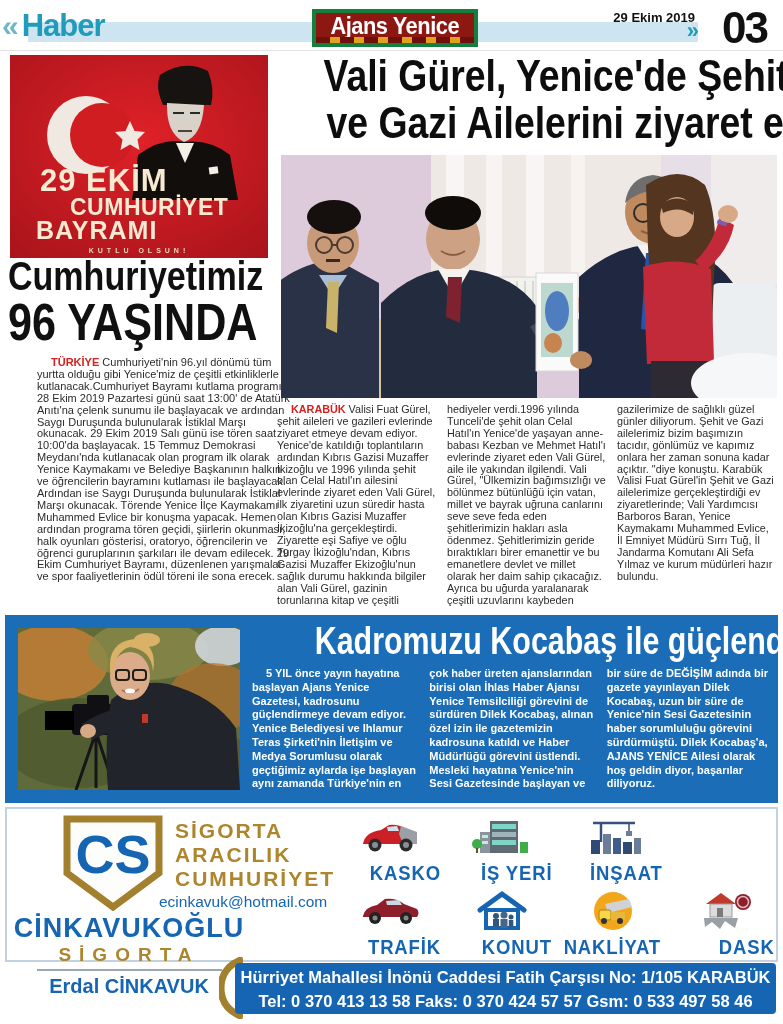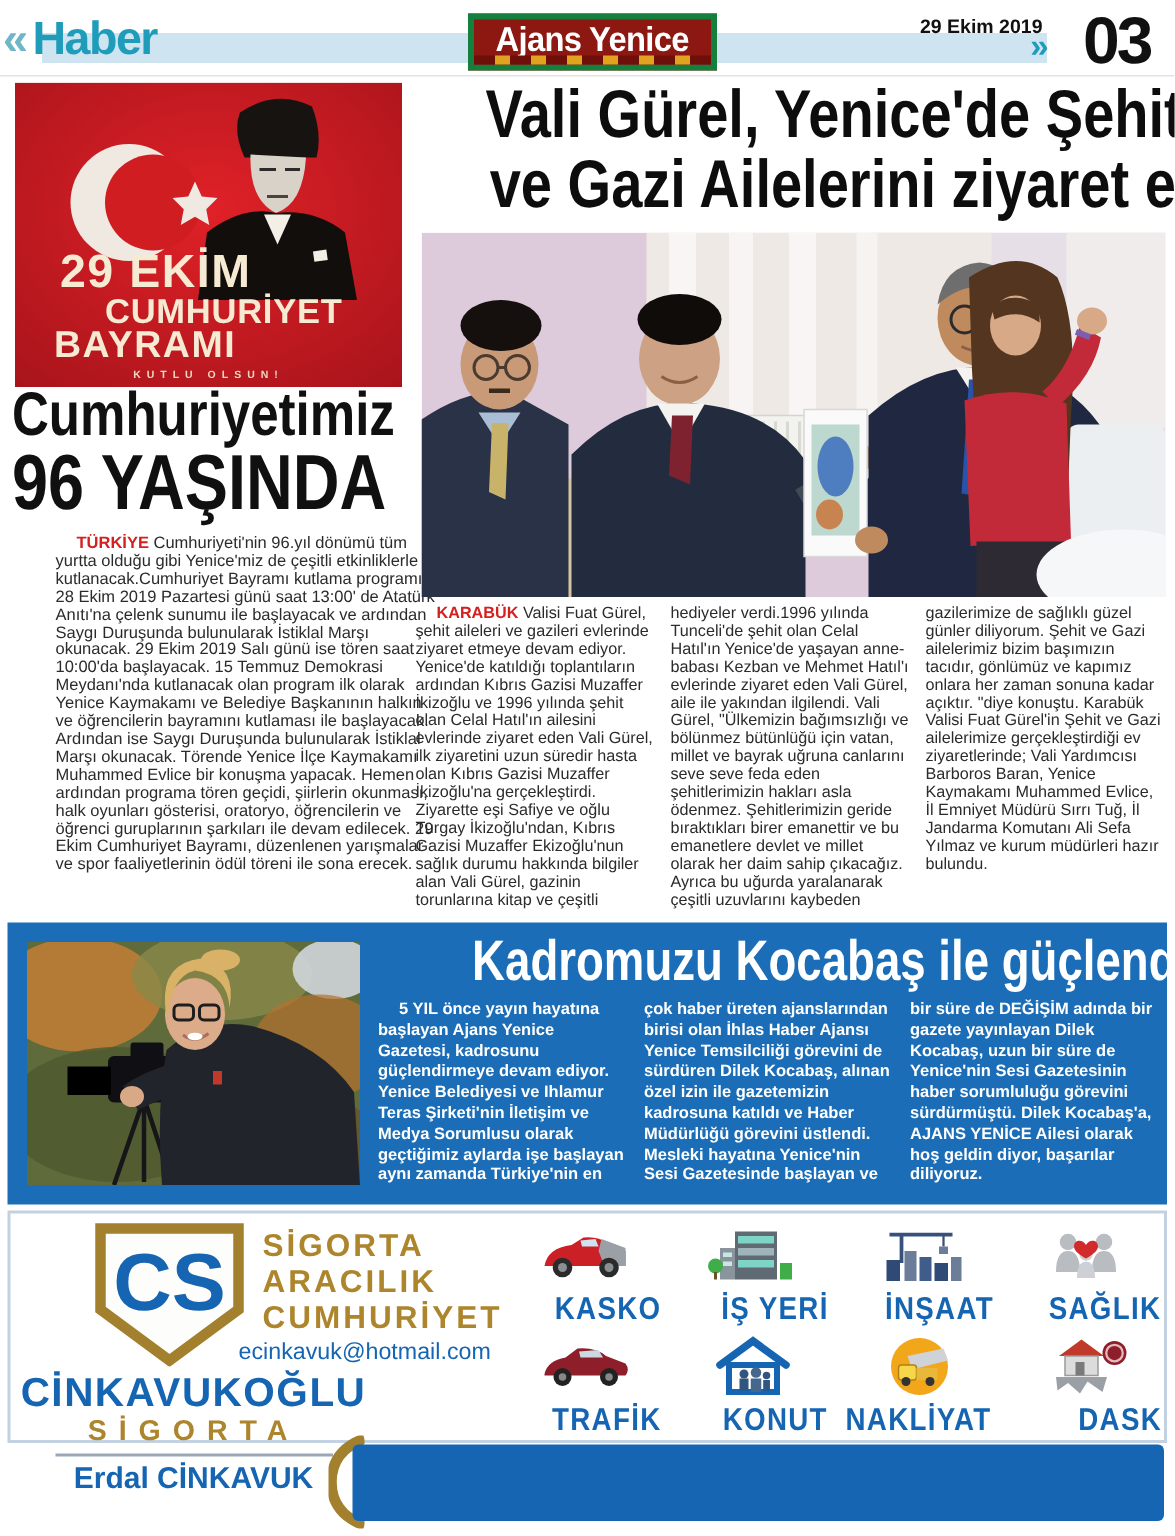--- a/index.html
+++ b/index.html
@@ -306,34 +306,20 @@
               <rect x="45" y="15" width="6" height="5" fill="#6b7d99"></rect>
               <rect x="10" y="24" width="9" height="14" fill="#2e4a75"></rect>
               <rect x="22" y="18" width="8" height="20" fill="#6b7d99"></rect>
               <rect x="32" y="22" width="8" height="16" fill="#3f5c8a"></rect>
               <rect x="42" y="26" width="9" height="12" fill="#2e4a75"></rect>
               <rect x="53" y="22" width="7" height="16" fill="#6b7d99"></rect>
             </svg>
         </div>
         <span class="svc-label">İNŞAAT</span>
       </div>
-      <div class="svc-cell">
-        <div class="svc-icon">
-          <svg width="64" height="42" viewBox="0 0 64 42">
-              <circle cx="20" cy="12" r="5.5" fill="#b9bdc1"></circle>
-              <path d="M12,32 Q12,18 20,18 Q28,18 28,32 Z" fill="#b9bdc1"></path>
-              <circle cx="44" cy="12" r="5.5" fill="#b9bdc1"></circle>
-              <path d="M36,32 Q36,18 44,18 Q52,18 52,32 Z" fill="#b9bdc1"></path>
-              <circle cx="32" cy="20" r="4.5" fill="#cdd1d5"></circle>
-              <path d="M26,36 Q26,25 32,25 Q38,25 38,36 Z" fill="#cdd1d5"></path>
-              <path d="M32,14 C30,10 24,10 24,15 C24,19 32,23 32,23 C32,23 40,19 40,15 C40,10 34,10 32,14 Z" fill="#d22b2b"></path>
-            </svg>
-        </div>
-        <span class="svc-label">SAĞLIK</span>
-      </div>
     </div>
     <div class="svc-row">
       <div class="svc-cell">
         <div class="svc-icon">
           <svg width="64" height="42" viewBox="0 0 64 42">
               <path d="M4,26 Q6,17 18,15 L26,9 Q38,8 45,14 L58,19 Q61,23 58,27 L4,27 Z" fill="#8e1f2a"></path>
               <polygon points="27,11 40,10 43,15 28,15" fill="#c9d8e2"></polygon>
               <circle cx="16" cy="28" r="6" fill="#222"></circle>
               <circle cx="16" cy="28" r="2.5" fill="#888"></circle>
               <circle cx="47" cy="28" r="6" fill="#222"></circle>
@@ -383,14 +369,16 @@
         </div>
         <span class="svc-label">DASK</span>
       </div>
     </div>
   </div>
 
   <svg class="gold-arc" width="24" height="62" viewBox="0 0 24 62">
     <path d="M24,2 Q2,10 2,31 Q2,52 24,60" fill="none" stroke="#a3802e" stroke-width="7"></path>
   </svg>
   <div class="addr-bar">
+    <div>Hürriyet Mahallesi İnönü Caddesi  Fatih Çarşısı No: 1/105 KARABÜK</div>
+    <div>Tel: 0 370 413 13 58  Faks: 0 370 424 57 57 Gsm: 0 533 497 58 46</div>
   </div>
 </div>
 
 </body></html>

